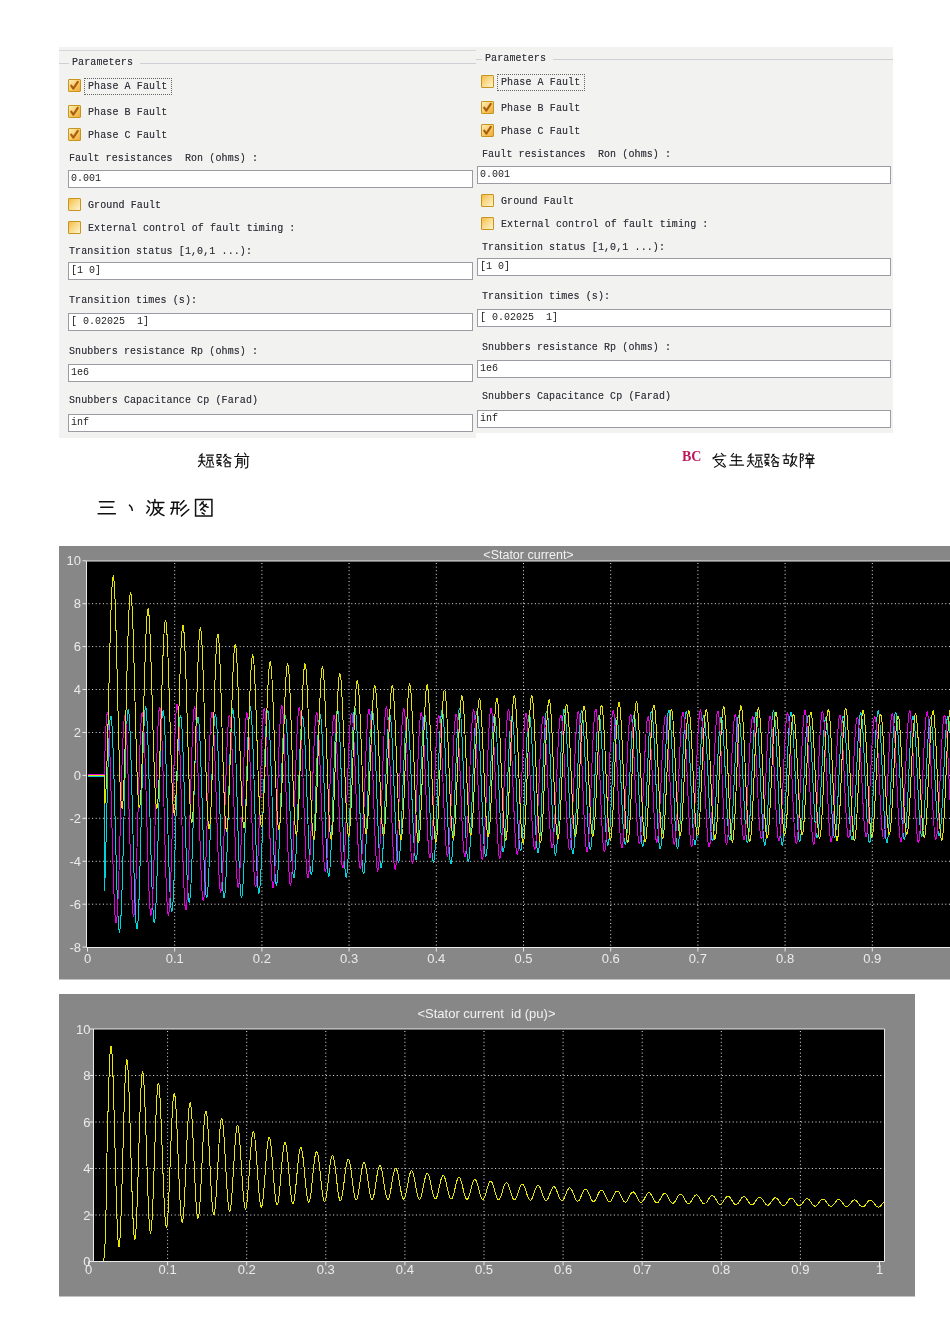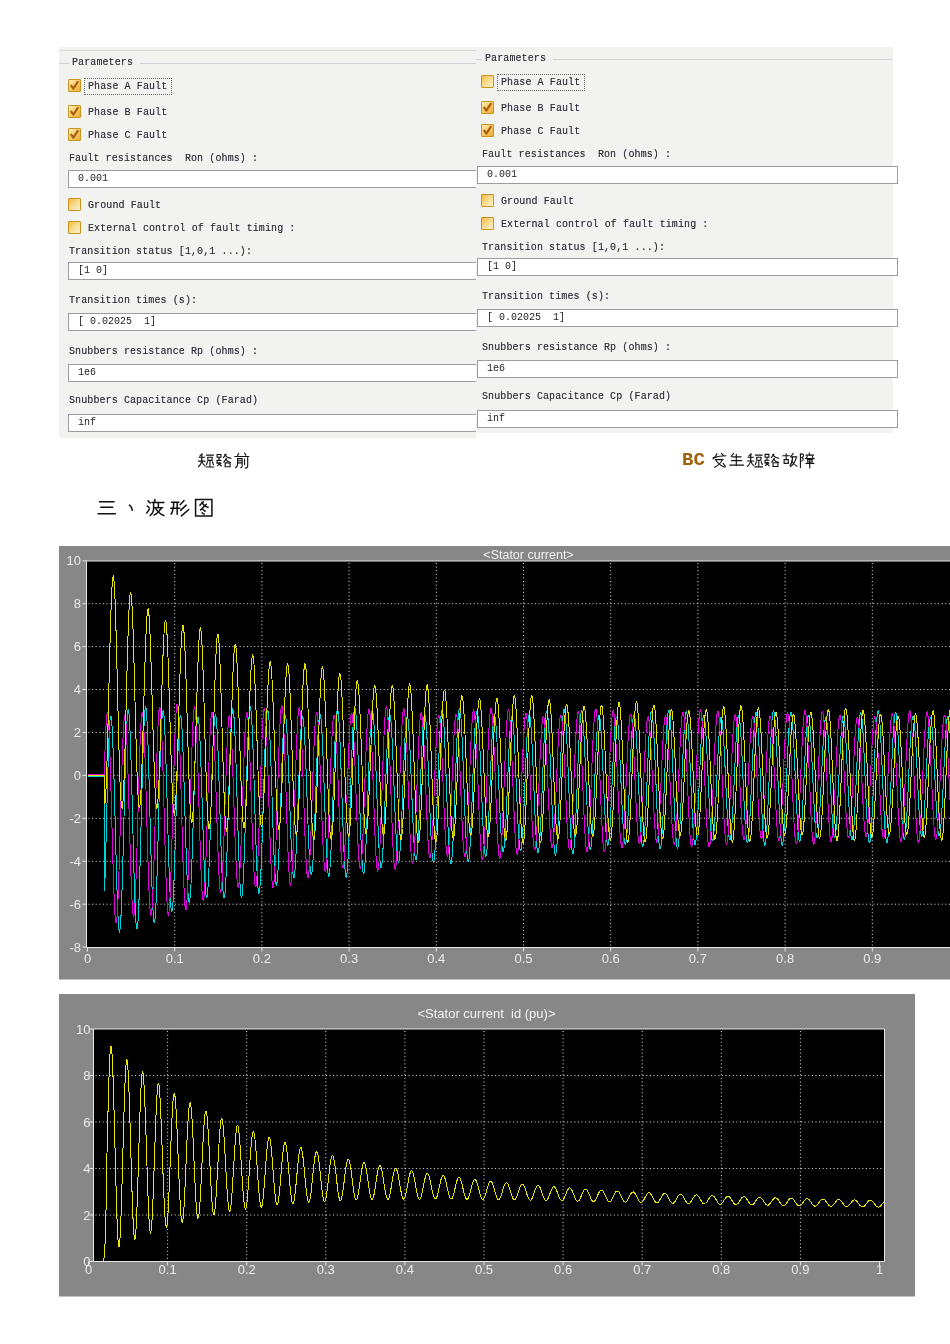--- a/index.html
+++ b/index.html
@@ -3,21 +3,21 @@
 <style>
 html,body{margin:0;padding:0;background:#ffffff;}
 body{width:950px;height:1344px;position:relative;overflow:hidden;
  font-family:"Liberation Sans",sans-serif;}
 .abs{position:absolute;}
 .panel{position:absolute;background:#f2f2f0;}
 .lbl{position:absolute;font-family:"Liberation Mono",monospace;font-size:10px;
  letter-spacing:0.1px;color:#303038;white-space:pre;line-height:12px;text-shadow:0 0 0.45px rgba(45,45,70,0.5);}
 .fld{position:absolute;background:#ffffff;border:1px solid #9b9ba3;
  font-family:"Liberation Mono",monospace;font-size:10px;color:#222;
- line-height:16px;padding-left:9px;white-space:pre;}
+ line-height:16px;padding-left:2px;white-space:pre;}
 .cb{position:absolute;width:11px;height:11px;border:1.5px solid #c7941d;
  border-radius:1px;}
 .cb.un{background:linear-gradient(135deg,#f5bc45 0%,#f9d98a 45%,#fdf3cd 100%);}
 .cb.ck{background:linear-gradient(135deg,#fdeec0 0%,#f8cd66 50%,#f0a93a 100%);}
 .gline{position:absolute;height:1px;background:#cdd0d4;}
 .focusrect{position:absolute;border:1px dotted #666;}
 .grayline{position:absolute;height:1px;background:#d4d7db;}
 </style></head><body>
 
 <div class="panel" style="left:59px;top:47px;width:417px;height:390.5px"></div>
@@ -130,21 +130,21 @@
       <path d="M66 6 L74 18"></path>
       <path d="M10 26 H90"></path>
       <path d="M26 38 H52 V80 C52 86 50 90 44 90"></path>
       <path d="M26 38 V72 C26 80 22 86 14 90"></path>
       <path d="M28 50 H50"></path>
       <path d="M28 62 H50"></path>
       <path d="M66 40 V72"></path>
       <path d="M84 32 V78 C84 88 80 92 70 92"></path>
     </g>
   </svg>
-<div class="abs" style="left:682px;top:449px;font-family:Liberation Mono, monospace;font-size:19px;font-weight:700;color:#a16207">BC</div>
+<div class="abs" style="left:682px;top:449px;font-family:Liberation Serif, serif;font-size:14px;font-weight:700;color:#be185d">BC</div>
 <svg class="abs" style="left:711px;top:451.5px" width="17.3" height="17.3" viewBox="0 0 100 100">
     <g fill="none" stroke="#111" stroke-width="6.5" stroke-linecap="round">
       <path d="M34 10 C30 22 22 32 12 40"></path>
       <path d="M12 34 C36 26 62 22 86 22"></path>
       <path d="M60 8 L72 20"></path>
       <path d="M24 44 H70"></path>
       <path d="M66 44 C58 62 42 78 20 88"></path>
       <path d="M28 48 C40 66 58 80 80 88"></path>
       <path d="M70 66 L84 84"></path>
     </g>

